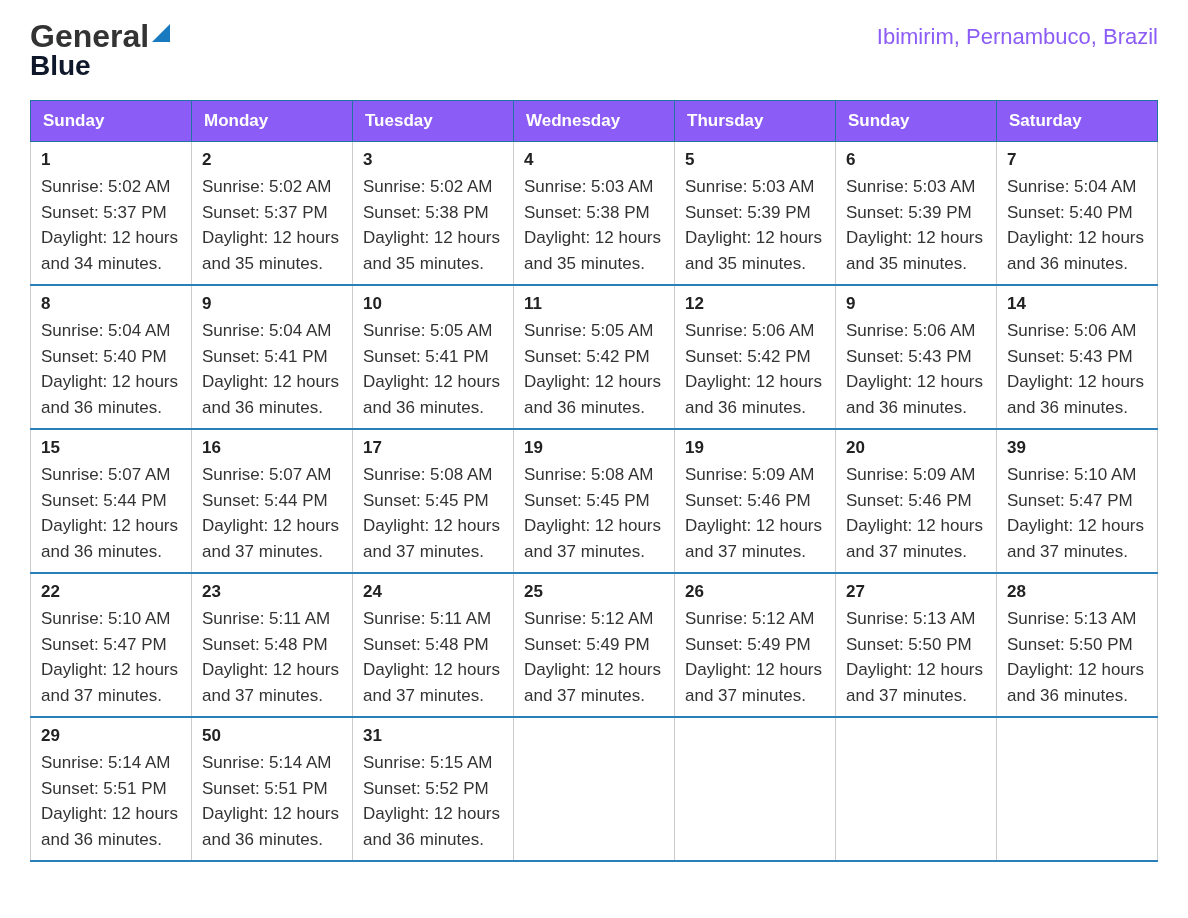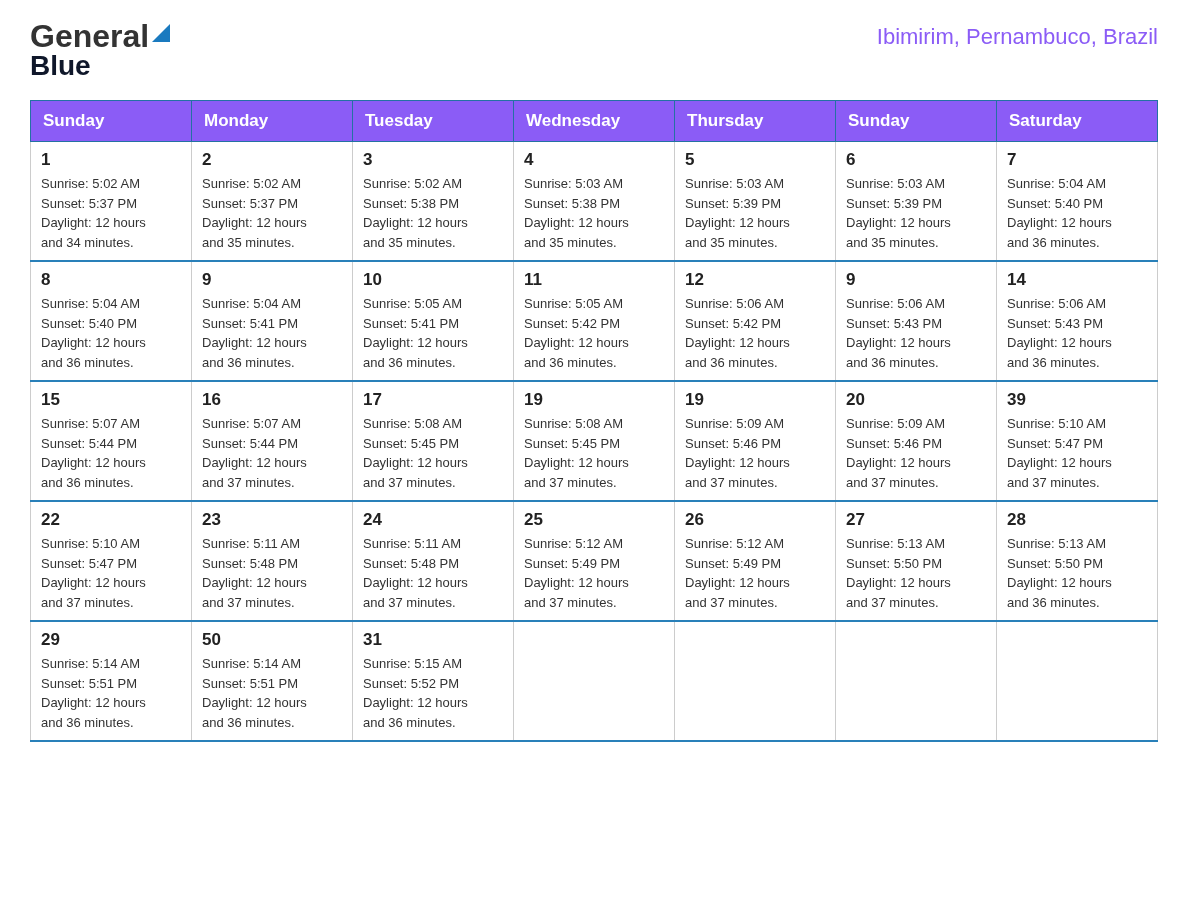--- a/index.html
+++ b/index.html
@@ -71,21 +71,21 @@
       width: 14.28%;
       min-height: 100px;
     }
     .day-number {
       font-size: 17px;
       font-weight: bold;
       color: #222;
       margin-bottom: 4px;
     }
     .day-info {
-      font-size: 13px;
+      font-size: 17px;
       color: #333;
       line-height: 1.5;
     }
     tbody tr {
       border-bottom: 2px solid #2980b9;
     }
     tbody td.empty {
       background: #fff;
     }
   </style>

